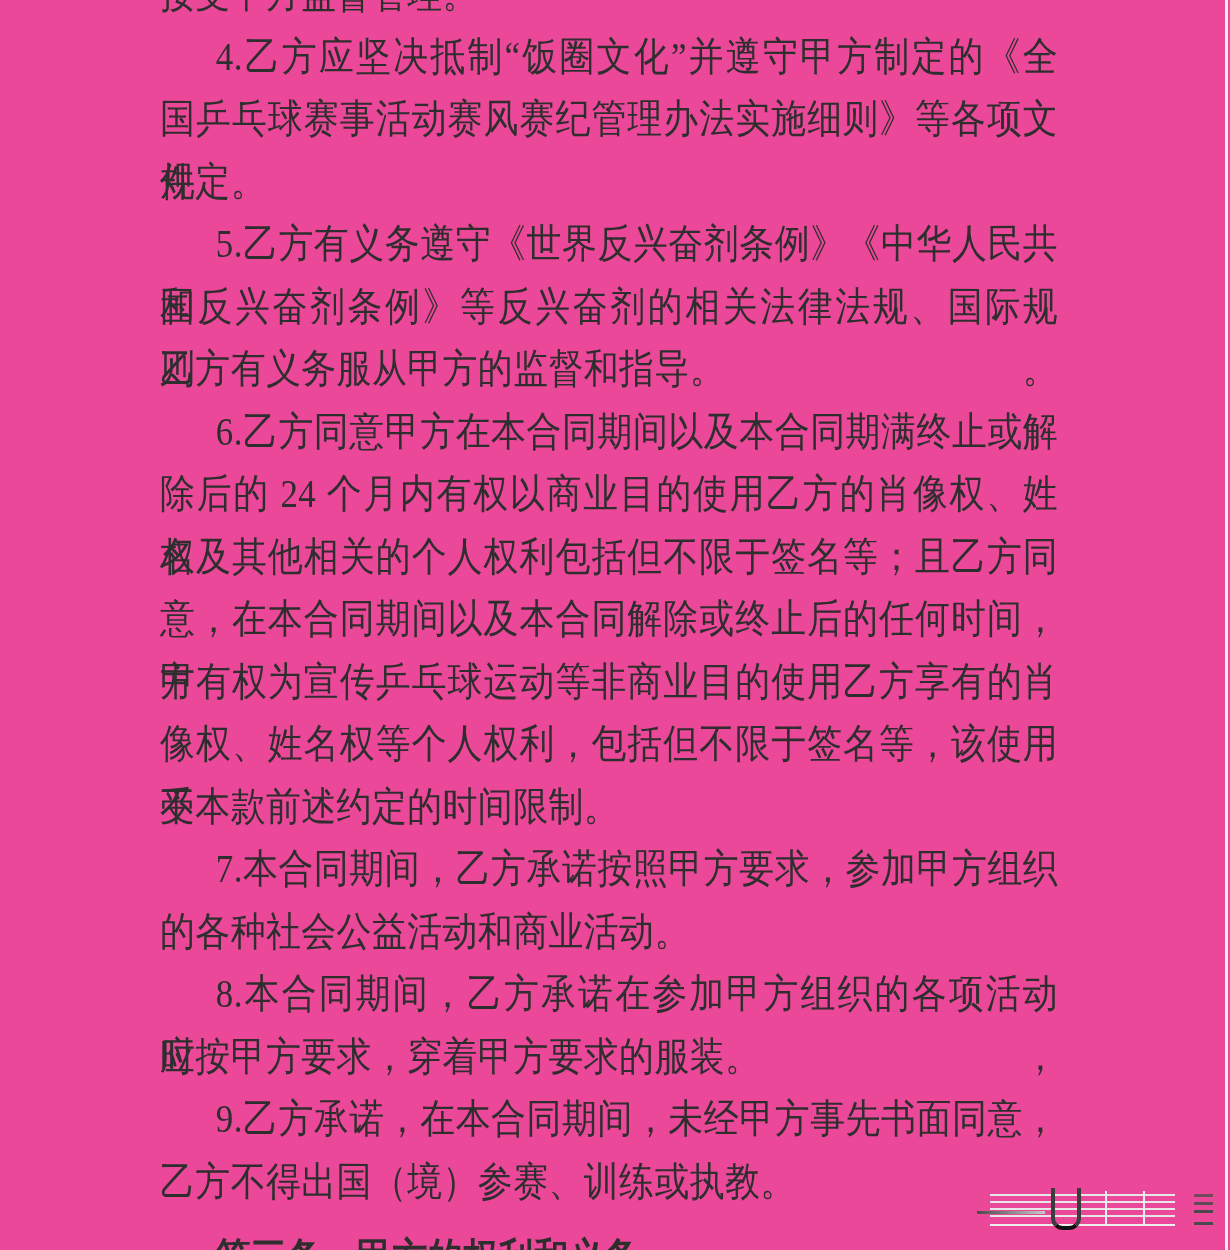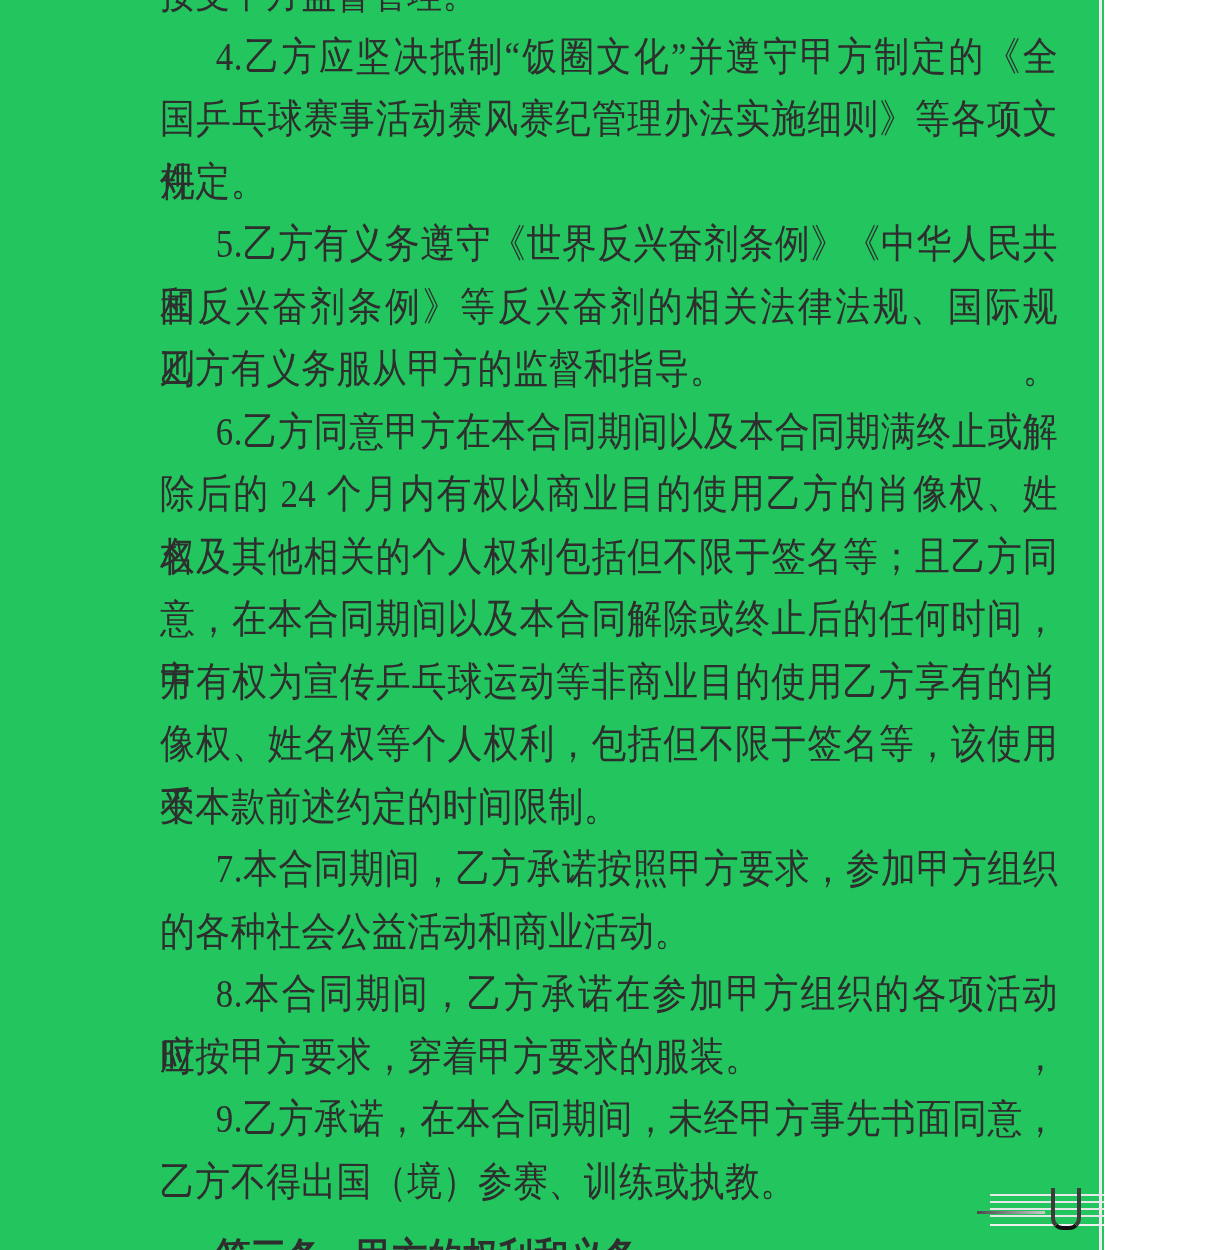--- a/index.html
+++ b/index.html
@@ -1,19 +1,19 @@
 <!DOCTYPE html>
 <html><head>
 <meta charset="utf-8">
 <style>
   html,body{margin:0;padding:0;}
   .page{
     position:relative;
-    width:1104px;height:1250px;
-    background:#22c55e;
+    width:1230px;height:1250px;
+    background:#ec4899;
     overflow:hidden;
     font-family:"Liberation Serif","DejaVu Serif",serif;
     color:#2e2e2e;
   }
   
   .textblock{
     position:absolute;
     left:160px;top:-37px;
     width:1030px;
     transform:scaleX(0.872);

